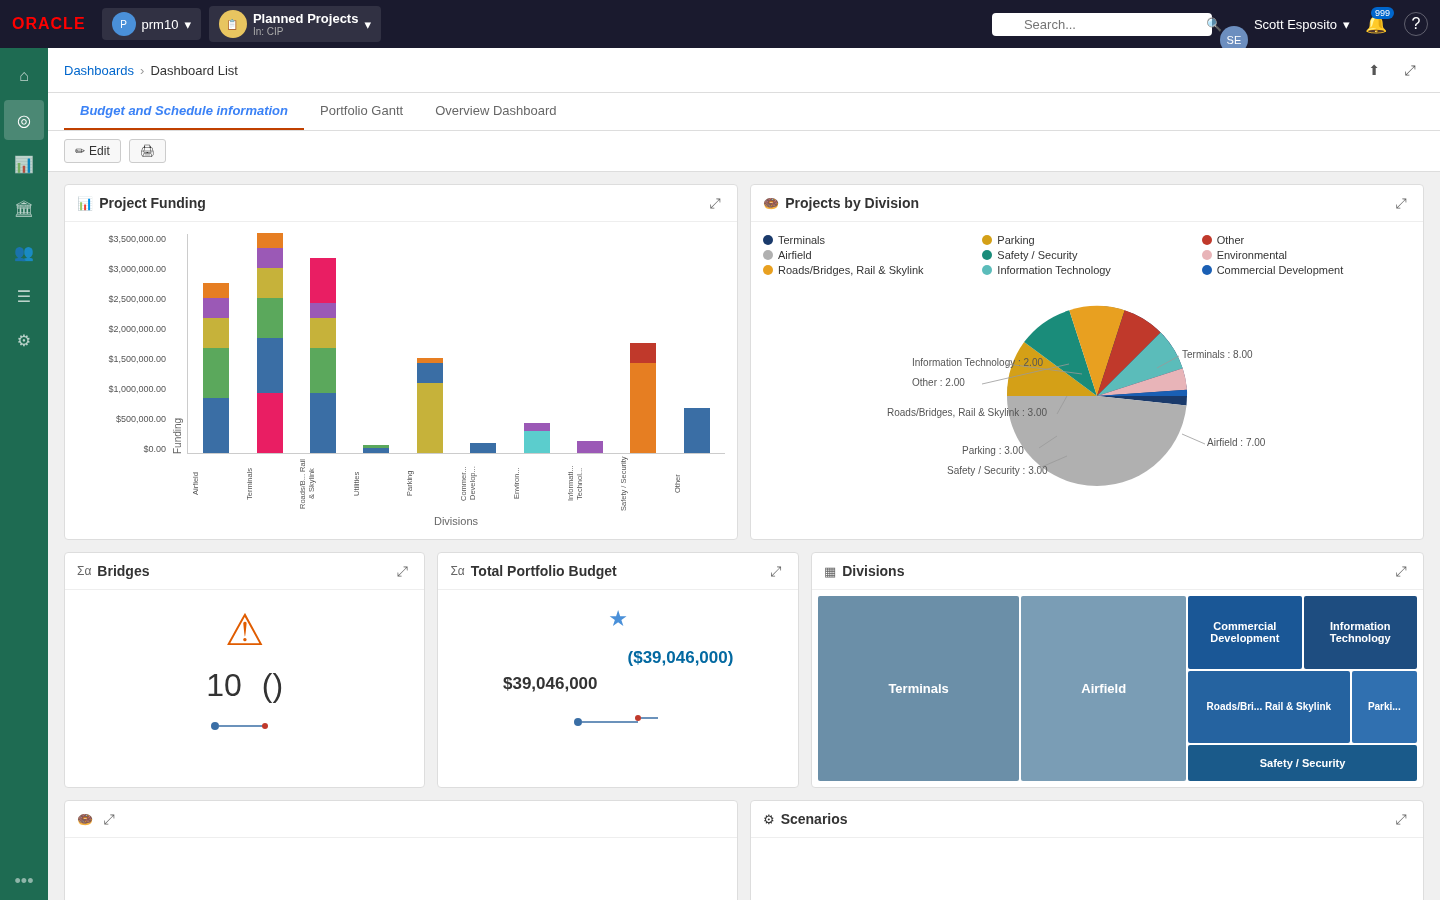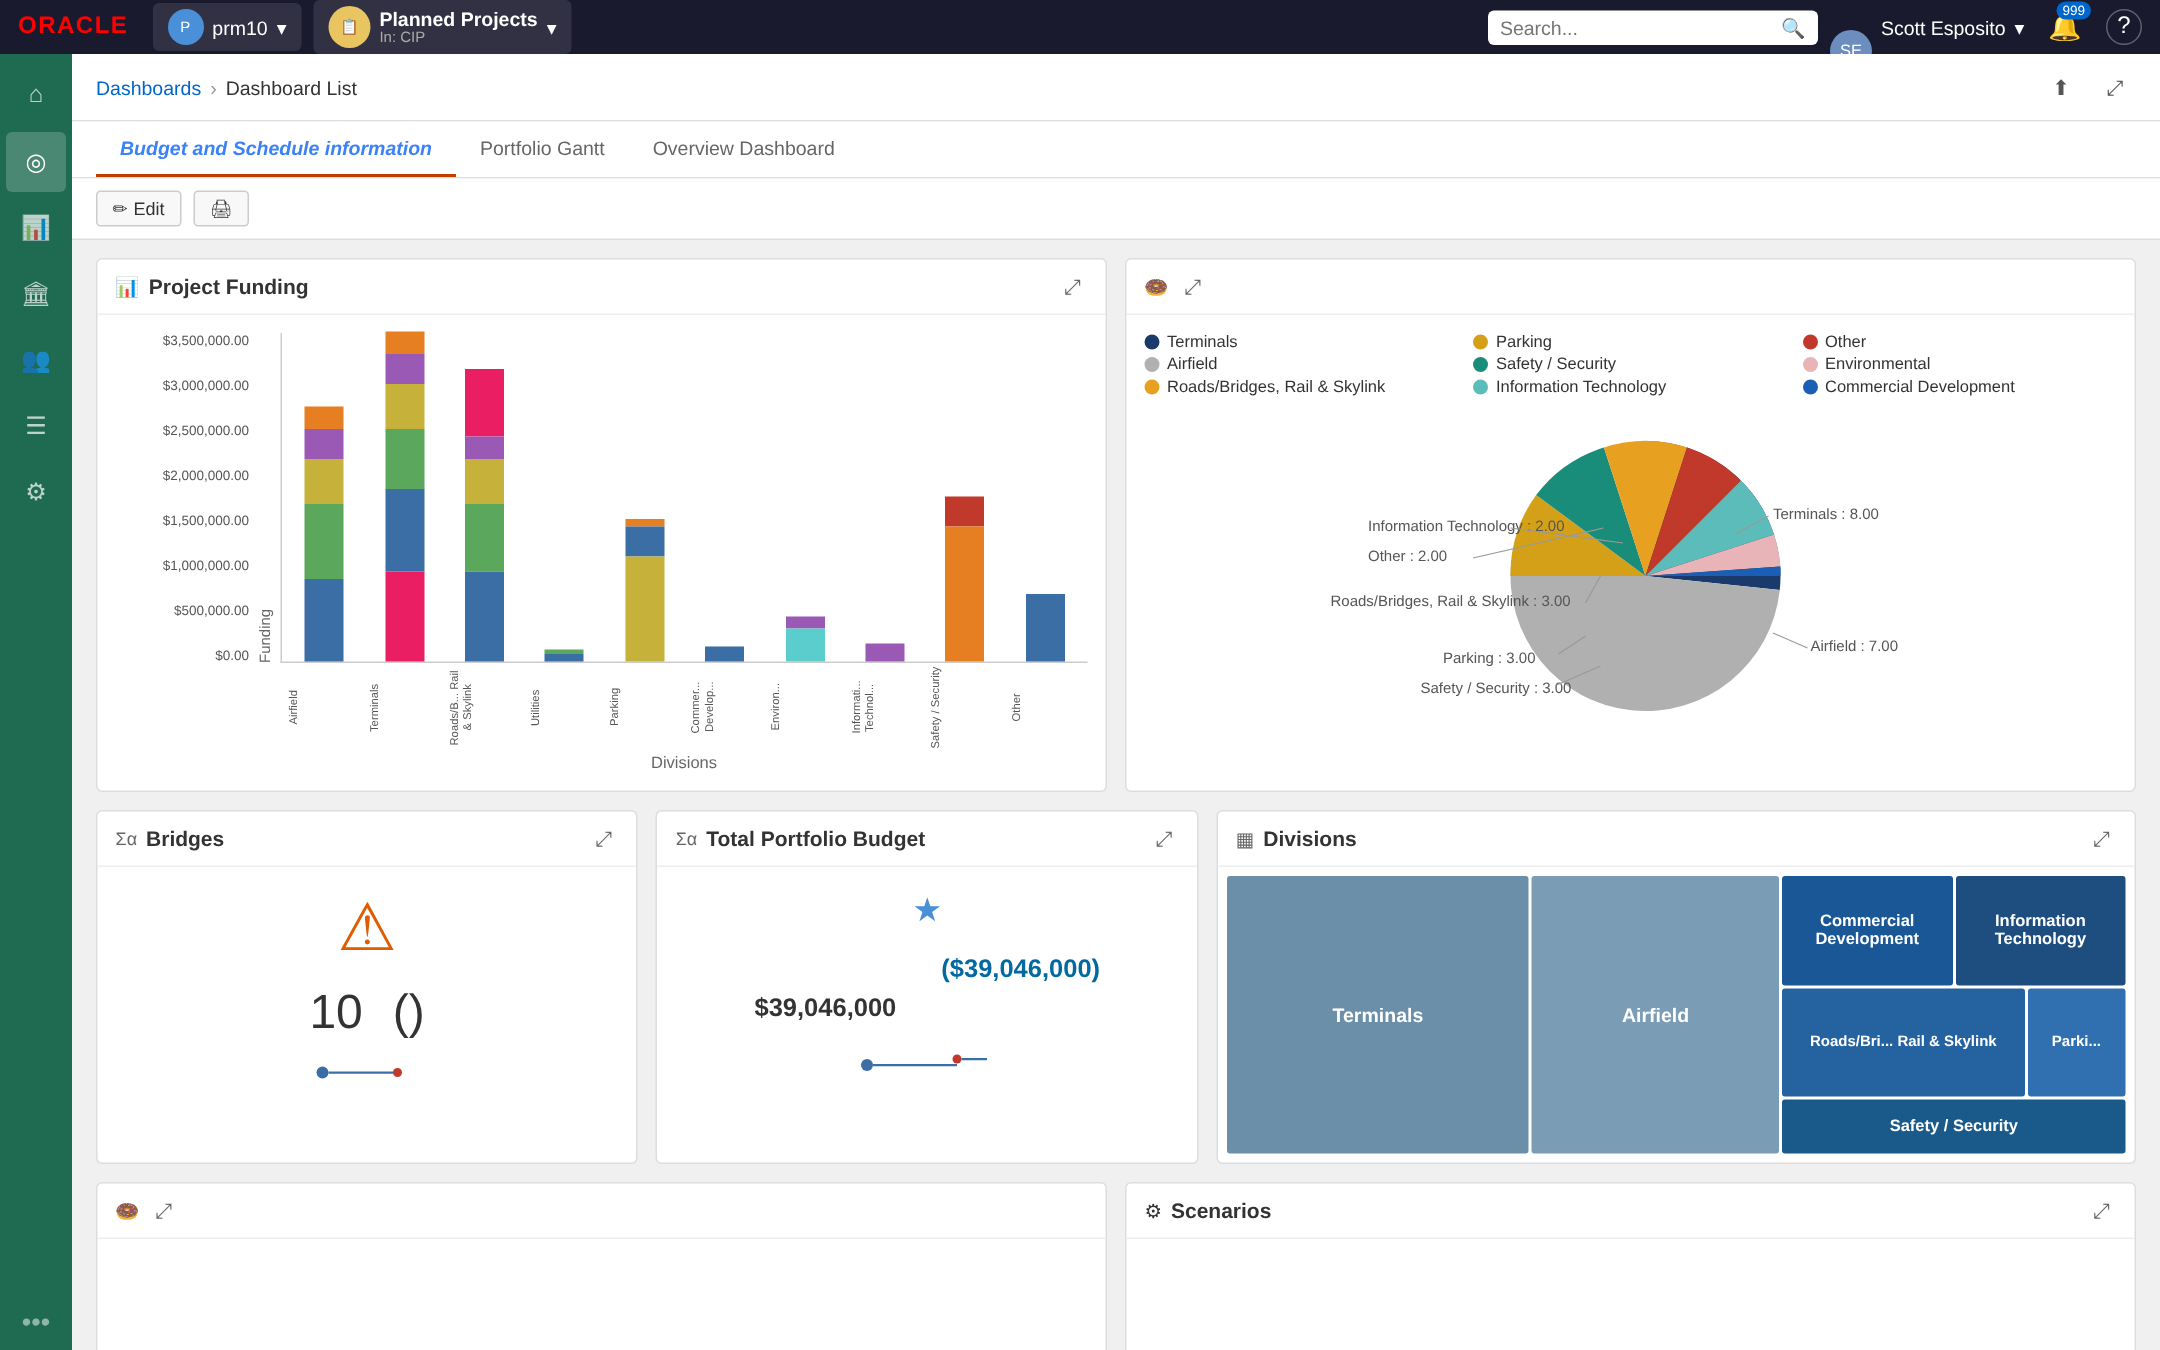--- a/index.html
+++ b/index.html
@@ -1,35 +1,35 @@
 <!DOCTYPE html>
 <html><head>
   <meta charset="utf-8">
   <style>
     * { box-sizing: border-box; margin: 0; padding: 0; }
     body { font-family: Arial, sans-serif; font-size: 13px; background: #f5f5f5; color: #333; display: flex; flex-direction: column; height: 900px; overflow: hidden; }
 
     
     .top-nav {
-      display: flex; align-items: center; background: #1a1a2e; height: 36px; padding: 0 12px; gap: 8px; flex-shrink: 0;
+      display: flex; align-items: center; background: #1a1a2e; height: 48px; padding: 0 12px; gap: 8px; flex-shrink: 0;
     }
     .oracle-logo { color: #ff0000; font-weight: bold; font-size: 16px; letter-spacing: 1px; margin-right: 8px; }
     .nav-app-btn {
       display: flex; align-items: center; gap: 6px; background: rgba(255,255,255,0.1); border-radius: 4px; padding: 4px 10px; color: #fff; cursor: pointer; font-size: 13px;
     }
     .nav-app-btn .avatar { width: 24px; height: 24px; border-radius: 50%; background: #4a90d9; display: flex; align-items: center; justify-content: center; font-size: 10px; color: #fff; }
     .nav-project-btn {
       display: flex; align-items: center; gap: 6px; background: rgba(255,255,255,0.1); border-radius: 4px; padding: 4px 10px; color: #fff; cursor: pointer; font-size: 13px;
     }
     .nav-project-btn .proj-avatar { width: 28px; height: 28px; border-radius: 50%; background: #e8c560; display: flex; align-items: center; justify-content: center; font-size: 10px; color: #333; overflow: hidden; }
     .nav-spacer { flex: 1; }
     .search-box {
       display: flex; align-items: center; background: #fff; border-radius: 4px; padding: 4px 8px; width: 220px; gap: 6px;
     }
-    .search-box input { border: none; outline: none; font-size: 13px; flex: 1; }
+    .search-box input { border: none; outline: none; font-size: 13px; flex: 1; margin-left: 24px; }
     .user-btn { display: flex; align-items: center; gap: 6px; color: #fff; cursor: pointer; font-size: 13px; }
     .user-avatar { width: 28px; height: 28px; border-radius: 50%; background: #6c8ebf; display: flex; align-items: center; justify-content: center; color: #fff; font-size: 11px; margin-top: 32px; }
     .notif-badge { position: relative; color: #fff; cursor: pointer; }
     .badge-count { position: absolute; top: -6px; right: -6px; background: #0066cc; color: #fff; border-radius: 8px; font-size: 9px; padding: 1px 4px; }
     .help-btn { color: #fff; cursor: pointer; font-size: 16px; border: 1px solid rgba(255,255,255,0.3); border-radius: 50%; width: 24px; height: 24px; display: flex; align-items: center; justify-content: center; }
 
     
     .main-layout { display: flex; flex: 1; overflow: hidden; }
 
     
@@ -274,20 +274,21 @@
                 </div>
                 <div style="text-align:center;font-size:11px;color:#666;margin-top:4px;">Divisions</div>
               </div>
             </div>
           </div>
         </div>
 
         <div class="card divisions-card">
           <div class="card-header">
             <span>🍩</span>
+            <span class="card-title">Projects by Division</span>
             <div class="card-expand">⤢</div>
           </div>
           <div class="card-body">
 
             <div style="display:grid;grid-template-columns:1fr 1fr 1fr;gap:3px 10px;margin-bottom:10px;font-size:11px;">
               <div class="legend-item">
                   <div class="legend-dot" style="background:#1a3a6b;"></div>
                   <span>Terminals</span>
                 </div>
               <div class="legend-item">

